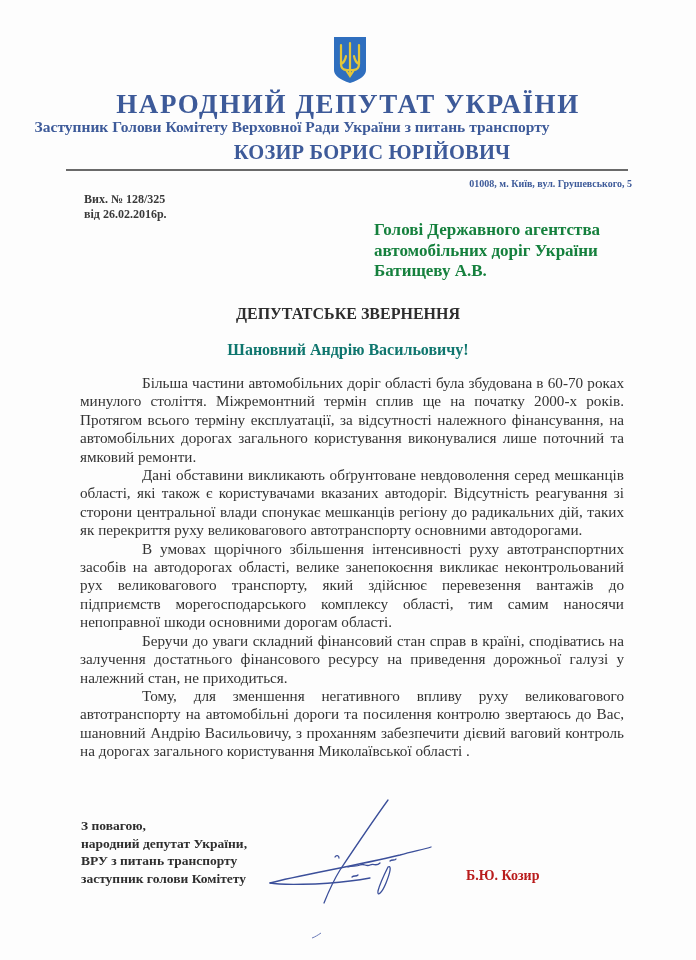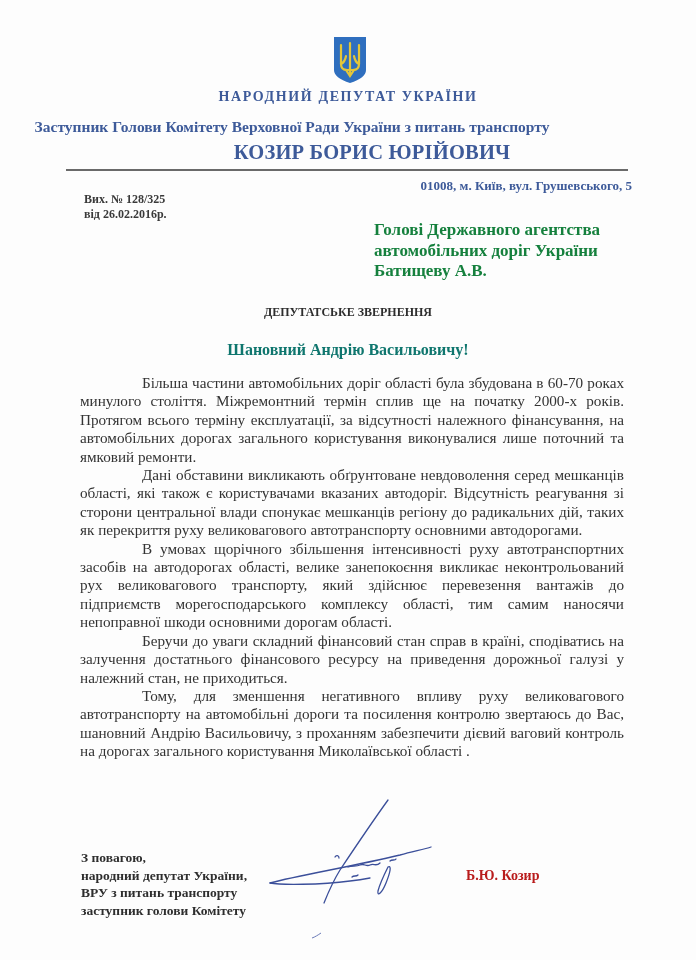--- a/index.html
+++ b/index.html
@@ -4,41 +4,41 @@
   <style>
     * { margin: 0; padding: 0; box-sizing: border-box; }
     html, body { width: 696px; height: 960px; background: #ffffff; overflow: hidden; }
     body { font-family: "Liberation Serif", "DejaVu Serif", serif; color: #2e2e2e; position: relative; }
 
     .page { position: absolute; left: 0; top: 0; width: 696px; height: 960px; background: #fdfdfd; }
 
     .emblem { position: absolute; left: 333px; top: 36px; width: 34px; height: 48px; }
 
     .hdr-title { position: absolute; left: 0; width: 696px; top: 89px; text-align: center;
-      font-size: 14px; font-weight: bold; letter-spacing: 1.6px; color: #3d5a99; }
+      font-size: 27px; font-weight: bold; letter-spacing: 1.6px; color: #3d5a99; }
     .hdr-sub { position: absolute; left: 0; width: 584px; top: 118px; text-align: center;
       font-size: 15.5px; font-weight: bold; color: #3d5a99; }
     .hdr-name { position: absolute; left: 0; width: 696px; top: 141px; text-align: center;
       font-size: 20.5px; font-weight: bold; color: #3d5a99; letter-spacing: 0.2px; padding-left: 48px; }
 
     .hdr-rule { position: absolute; left: 66px; width: 562px; top: 169px; height: 2px; background: #6a6a6a; }
 
-    .address { position: absolute; right: 64px; top: 178px; font-size: 13px; font-weight: bold; color: #3d5a99; }
+    .address { position: absolute; right: 64px; top: 178px; font-size: 10px; font-weight: bold; color: #3d5a99; }
 
     .outref { position: absolute; left: 84px; top: 192px; font-size: 12px; font-weight: bold; line-height: 15px; color: #3a3a3a; }
 
     .recipient { position: absolute; left: 374px; top: 220px; font-size: 17px; font-weight: bold; line-height: 20.5px; color: #15803d; }
 
-    .doc-title { position: absolute; left: 0; width: 696px; top: 305px; text-align: center; font-size: 12px; font-weight: bold; color: #2e2e2e; }
+    .doc-title { position: absolute; left: 0; width: 696px; top: 305px; text-align: center; font-size: 16px; font-weight: bold; color: #2e2e2e; }
     .salutation { position: absolute; left: 0; width: 696px; top: 341px; text-align: center; font-size: 16px; font-weight: bold; color: #0f766e; }
 
     .body-text { position: absolute; left: 80px; width: 544px; top: 374px; font-size: 15.2px; line-height: 18.4px; text-align: justify; color: #333; }
     .body-text p { text-indent: 62px; }
 
-    .closing { position: absolute; left: 81px; top: 817px; font-size: 13.5px; font-weight: bold; line-height: 17.5px; color: #2e2e2e; margin-top: 32px; }
+    .closing { position: absolute; left: 81px; top: 817px; font-size: 13.5px; font-weight: bold; line-height: 17.5px; color: #2e2e2e; }
     .signer { position: absolute; left: 466px; top: 868px; font-size: 14px; font-weight: bold; color: #b91c1c; }
 
     .signature { position: absolute; left: 240px; top: 795px; width: 240px; height: 115px; }
     .mark { position: absolute; left: 311px; top: 932px; width: 12px; height: 8px; }
   </style>
 </head>
 <body>
 
 <div class="page">
 

